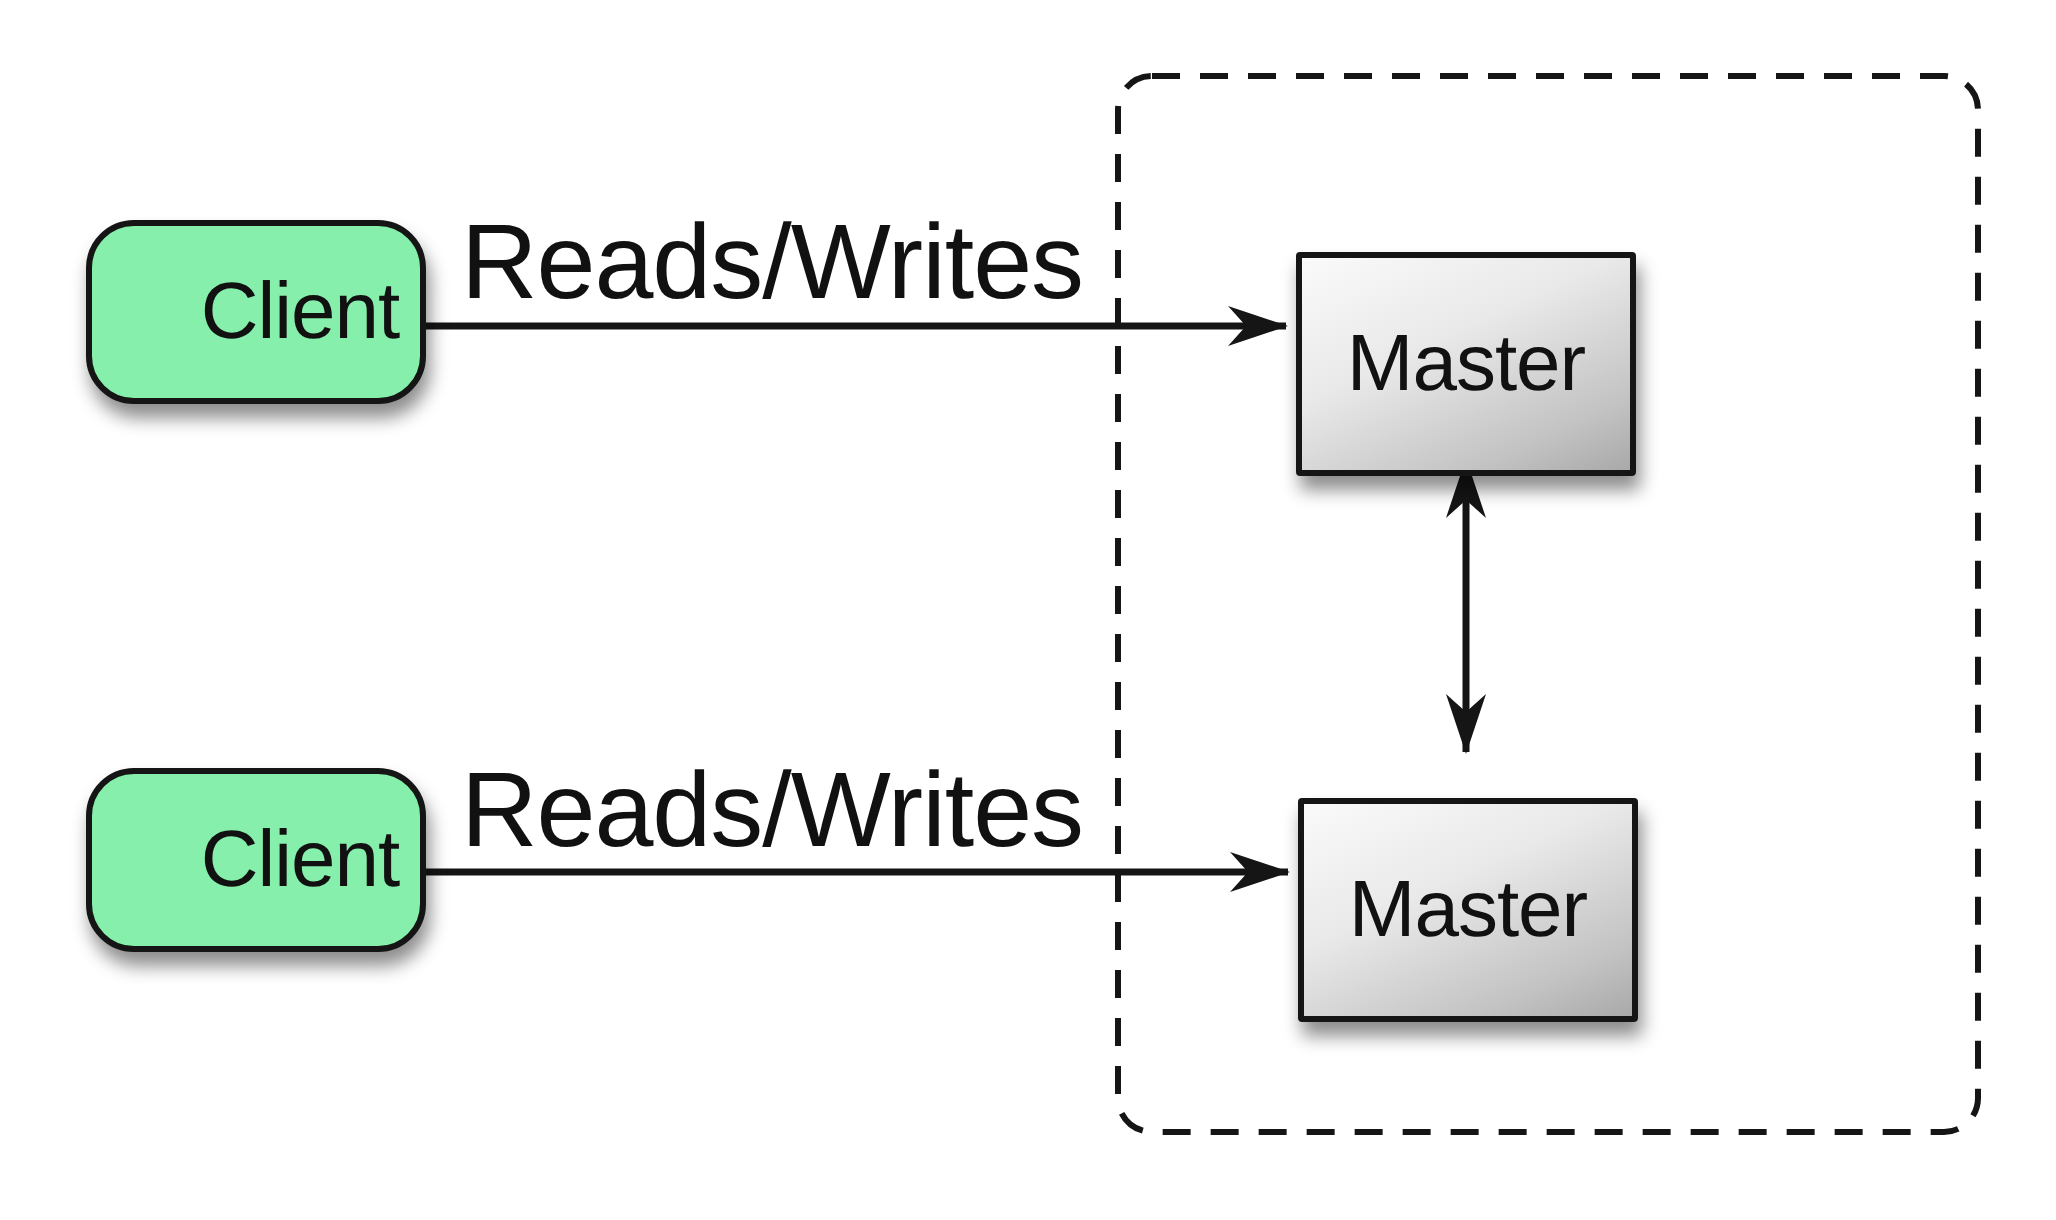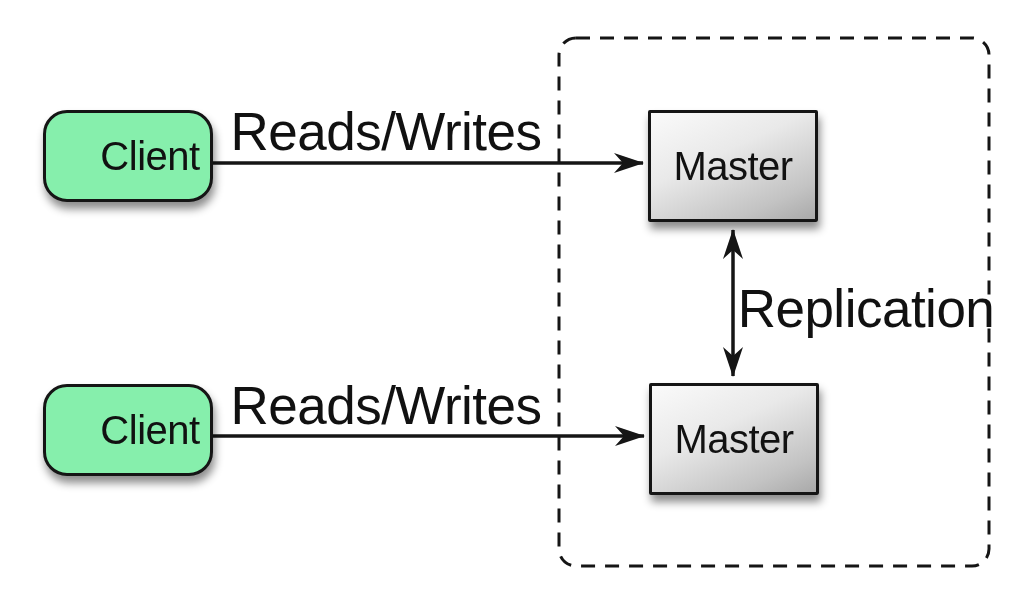--- a/index.html
+++ b/index.html
@@ -42,20 +42,21 @@
     height: 92px;
     border-radius: 24px;
     background: #86efac;
     padding-left: 44px;
   }
   .node-master {
     width: 170px;
     height: 112px;
     border-radius: 2px;
     background: linear-gradient(155deg, #fafafa 0%, #e9e9e9 40%, #c3c3c3 80%, #a9a9a9 100%);
+    margin-top: 16px;
   }
   .client-top    { left: 43px;  top: 110px; }
   .client-bottom { left: 43px;  top: 384px; }
   .master-top    { left: 648px; top: 110px; }
   .master-bottom { left: 649px; top: 383px; }
   .edge-label {
     position: absolute;
     transform: translateX(-50%);
     font-size: 53px;
     line-height: 1;
@@ -101,15 +102,14 @@
   </div>
 
   <div class="node node-master master-bottom">
     <span>Master</span>
   </div>
 
   <div class="edge-label label-rw-top">Reads/Writes</div>
 
   <div class="edge-label label-rw-bottom">Reads/Writes</div>
 
-  <div class="edge-label label-replication">Replication</div>
 
 </div>
 
 </body></html>

